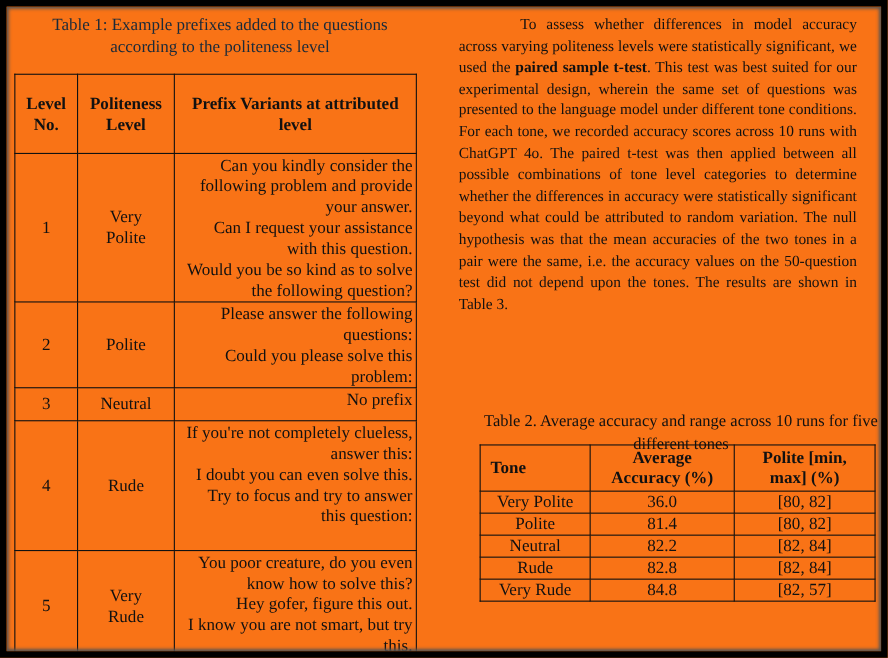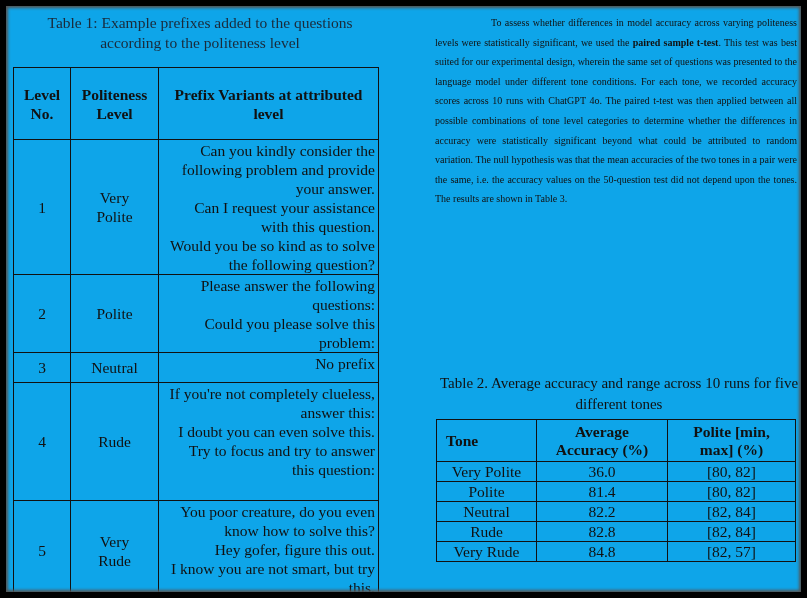--- a/index.html
+++ b/index.html
@@ -5,21 +5,21 @@
   html, body { margin: 0; padding: 0; }
   body {
     width: 807px; height: 598px; overflow: hidden;
     background: #000;
     font-family: "Liberation Serif", serif;
     color: #111;
     position: relative;
   }
   .page {
     position: absolute; left: 6px; top: 6px; width: 795px; height: 586px;
-    background: #0ea5e9;
+    background: #f97316;
     overflow: hidden;
   }
   .frame-edge {
     position: absolute; inset: 0;
     box-shadow: inset 0 0 3px 2px #555;
     pointer-events: none;
   }
   
   .t1-caption {
     position: absolute; left: 14px; top: 7px; width: 360px;
@@ -29,29 +29,29 @@
   .t1 { left: 7px; top: 61px; width: 366px; }
   .t1 td, .t1 th { border: 1.5px solid #111; font-size: 15.5px; line-height: 19px; }
   .t1 th { font-weight: bold; text-align: center; padding: 0 4px; height: 71px; }
   .t1 td.num, .t1 td.lvl { text-align: center; vertical-align: middle; }
   .t1 td.pref { text-align: right; vertical-align: top; padding: 1px 3px 0 7px; }
   .t1 col.c1 { width: 57px; }
   .t1 col.c2 { width: 88px; }
   .pref-line { display: block; }
   
   .para {
-    position: absolute; left: 429px; top: 7px; width: 362px;
-    font-size: 10px; line-height: 19.6px; text-align: justify;
+    position: absolute; left: 411px; top: 7px; width: 362px;
+    font-size: 14px; line-height: 19.6px; text-align: justify;
   }
   .para .indent { display: inline-block; width: 56px; }
   .t2-caption {
     position: absolute; left: 432px; top: 367px; width: 362px;
     text-align: center; font-size: 15px; line-height: 21px;
   }
-  .t2 { left: 430px; top: 413px; width: 360px; }
+  .t2 { left: 430px; top: 398px; width: 360px; }
   .t2 th, .t2 td { border: 1.5px solid #111; font-size: 15.5px; }
   .t2 th { font-weight: bold; height: 39px; line-height: 18px; }
   .t2 th.tone { text-align: left; padding-left: 9px; }
   .t2 td { text-align: center; height: 19px; line-height: 18px; padding: 0; }
   .t2 col.a { width: 100px; }
   .t2 col.b { width: 131px; }
   .t3-caption {
     position: absolute; left: 432px; top: 569px; width: 362px;
     text-align: center; font-size: 15px; line-height: 20px;
   }

